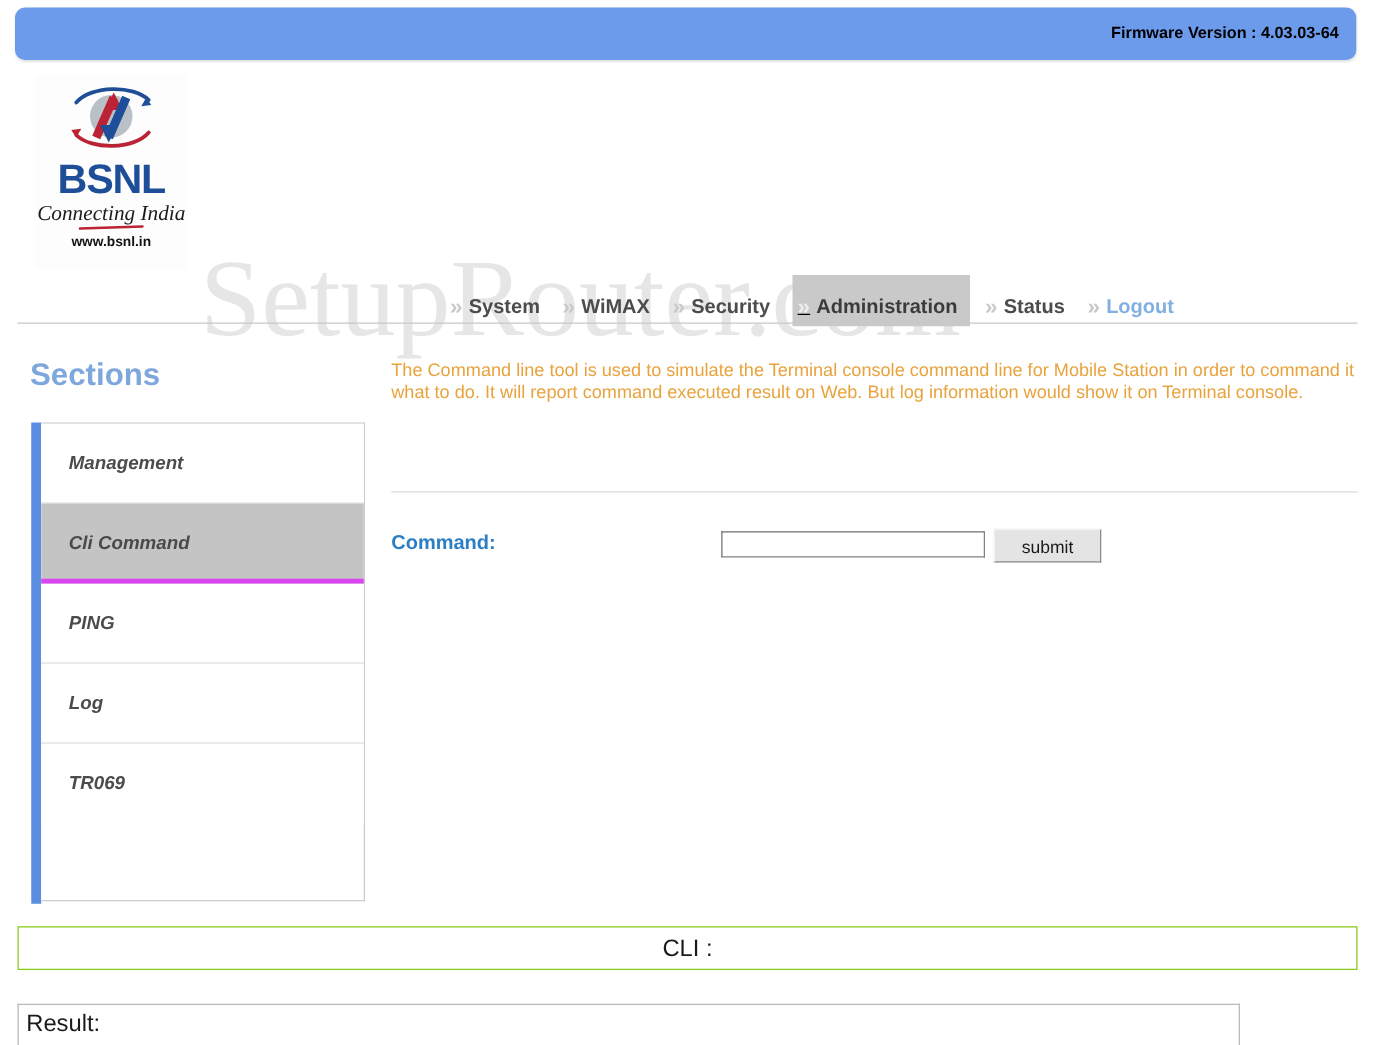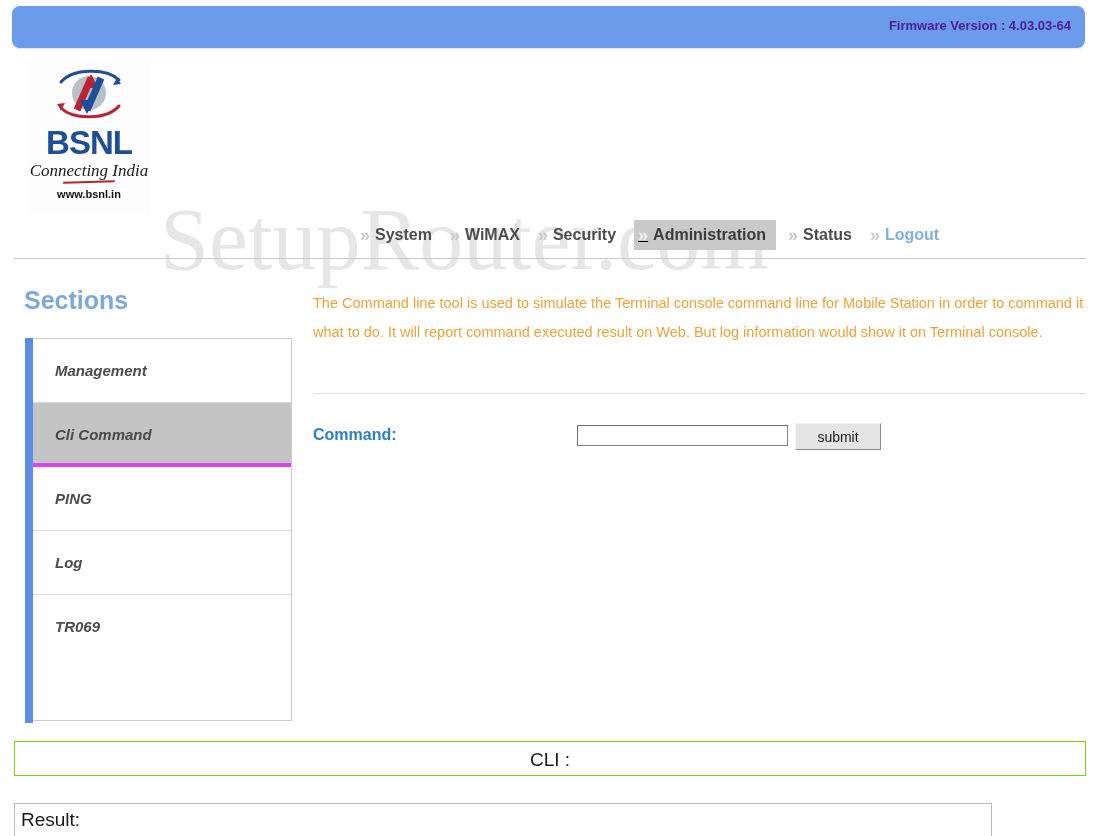--- a/index.html
+++ b/index.html
@@ -44,21 +44,21 @@
     border-radius: 8px;
     box-shadow: 0 1px 2px rgba(0,0,0,0.12);
     z-index: 5;
   }
   #topbar .fw {
     position: absolute;
     right: 14px;
     top: 12px;
     font-size: 13px;
     font-weight: bold;
-    color: #4c1d95;
+    color: #000000;
     white-space: nowrap;
   }
 
   
   #logo {
     position: absolute;
     left: 28px;
     top: 60px;
     width: 122px;
     height: 155px;
@@ -126,21 +126,21 @@
     font-size: 16px;
     font-weight: bold;
     color: #4c4c4c;
     padding: 3px 2px;
     margin-right: 16px;
   }
   #nav .navitem.logout { color: #7fb0e0; margin-right: 0; }
   #nav .group { display: inline-block; }
   #nav .group.active {
     background: #c9c9c9;
-    padding: 3px 8px 3px 4px;
+    padding: 14px 8px 3px 4px;
     margin-right: 12px;
     text-decoration: underline;
   }
   #nav .group.active .navitem { margin-right: 0; color: #3b3b3b; }
   #nav .group.active .chev { color: #eeeeee; }
 
   #navrule {
     position: absolute;
     left: 14px;
     top: 258px;
@@ -206,21 +206,21 @@
     border-bottom: 4px solid #d946ef;
   }
 
   
   #desc {
     position: absolute;
     left: 313px;
     top: 289px;
     width: 775px;
     font-size: 14.5px;
-    line-height: 29px;
+    line-height: 17px;
     color: #e8a33d;
     z-index: 6;
   }
   #mainrule {
     position: absolute;
     left: 313px;
     top: 393px;
     width: 773px;
     height: 1px;
     background: #dcdcdc;

